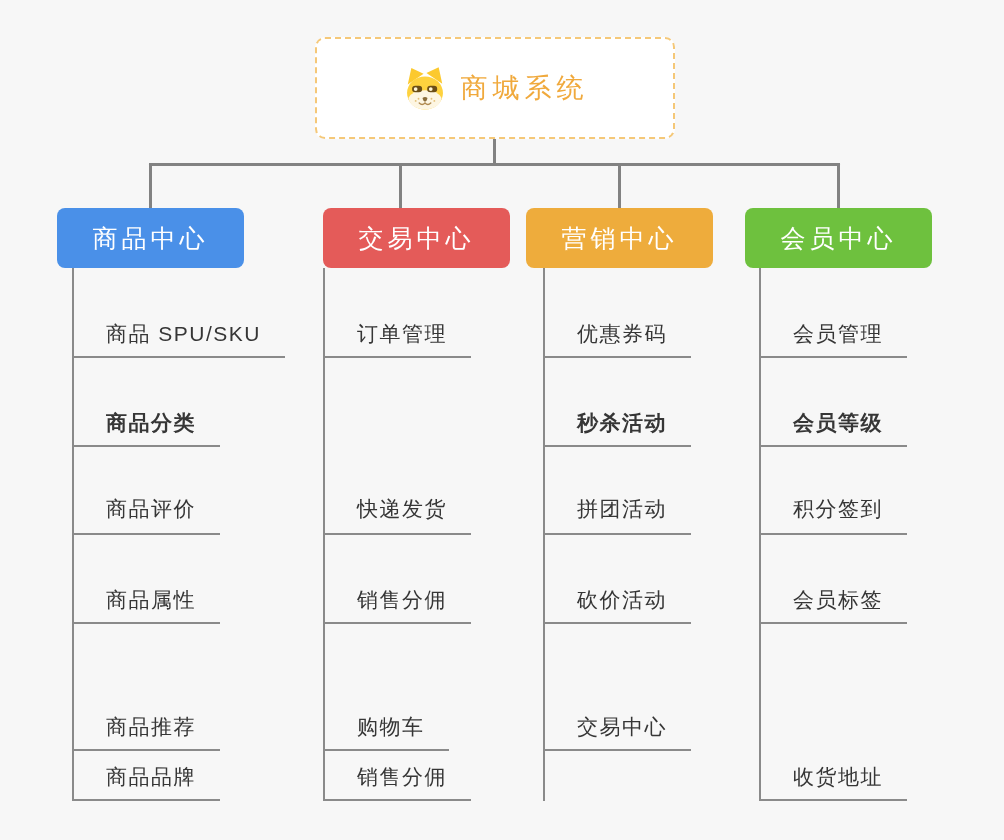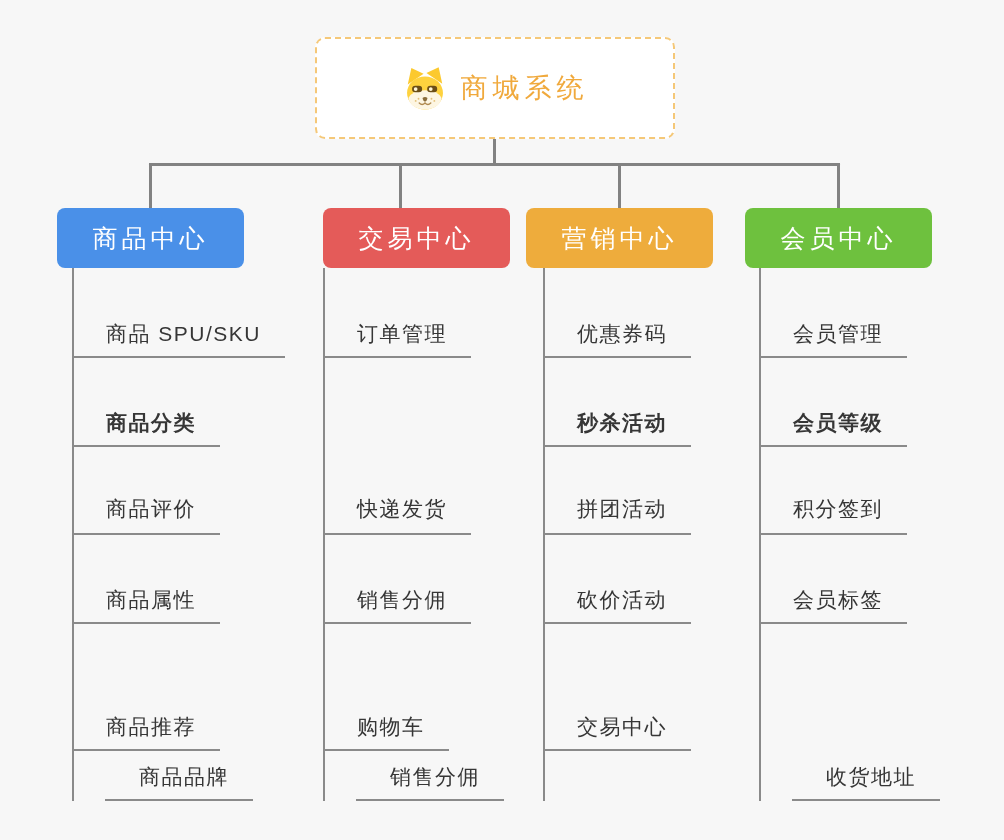--- a/index.html
+++ b/index.html
@@ -83,21 +83,21 @@
     padding:0 24px 8px 34px;
     font-size:21px;
     line-height:29px;
     letter-spacing:1.5px;
     color:#363636;
     white-space:nowrap;
     border-bottom:2px solid #8a8a8a;
     cursor:default;
   }
   .leaf-0{top:51px;} .leaf-1{top:140px;font-weight:bold;} .leaf-2{top:228px;font-family:Liberation Mono, monospace;}
-  .leaf-3{top:317px;} .leaf-4{top:426px;margin-top:18px;} .leaf-5{top:494px;margin-left:33px;}
+  .leaf-3{top:317px;} .leaf-4{top:426px;margin-top:18px;} .leaf-5{top:494px;}
 </style>
 </head>
 <body>
 
 <div class="canvas">
 
   <div class="root-node">
     <svg class="dog-icon" width="46" height="48" viewBox="0 0 64 66" aria-hidden="true">
       <path d="M8 28 L13 5 L30 13 Z" fill="#fcc92e"></path>
       <path d="M34 12 L51 4 L56 27 Z" fill="#fcc92e"></path>

